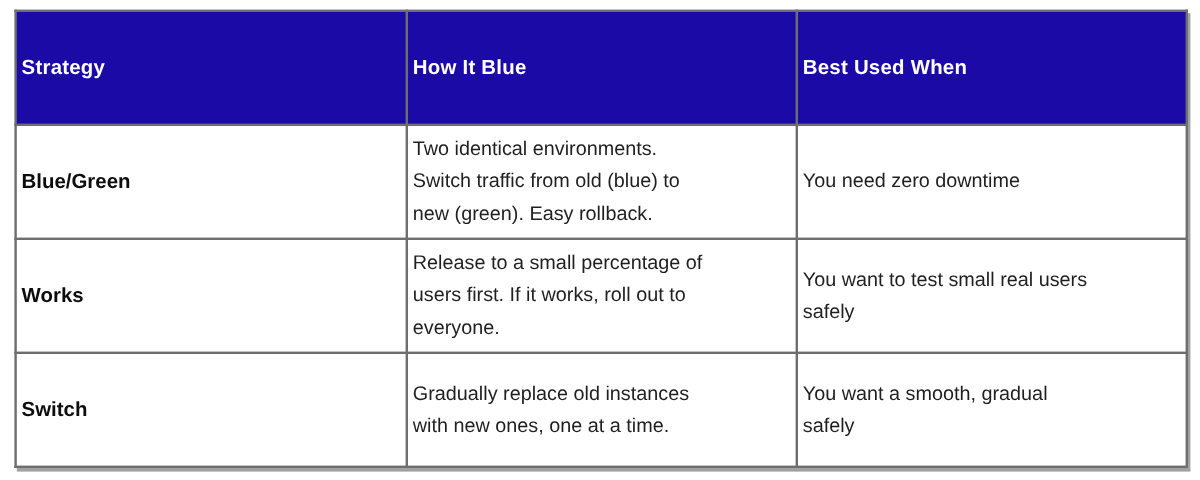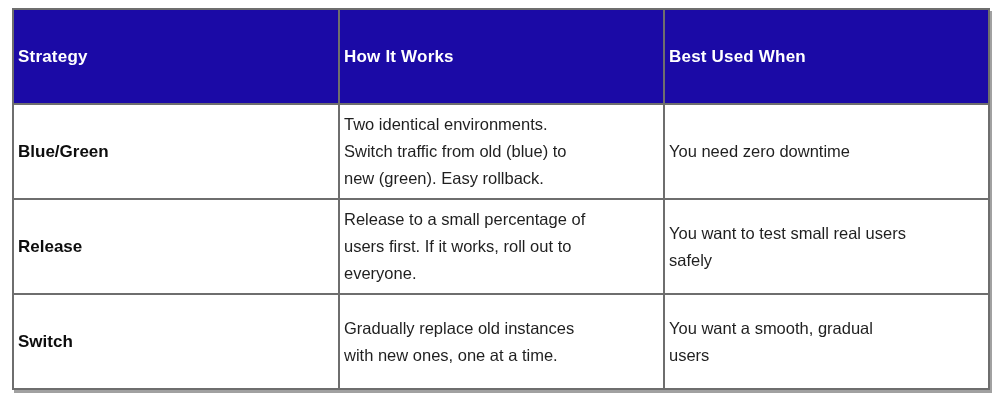--- a/index.html
+++ b/index.html
@@ -65,42 +65,42 @@
 <div class="stage">
   <table class="strategy-table">
     <colgroup>
       <col class="c1">
       <col class="c2">
       <col class="c3">
     </colgroup>
     <thead>
       <tr class="header-row">
         <th class="header-cell">Strategy</th>
-        <th class="header-cell">How It Works</th>
+        <th class="header-cell">How It Blue</th>
         <th class="header-cell">Best Used When</th>
       </tr>
     </thead>
     <tbody>
       <tr class="body-row">
         <td class="strategy-cell">Blue/Green</td>
         <td class="how-cell">Two identical environments.
 Switch traffic from old (blue) to
 new (green). Easy rollback.</td>
         <td class="when-cell">You need zero downtime</td>
       </tr>
       <tr class="body-row">
-        <td class="strategy-cell">Release</td>
+        <td class="strategy-cell">Works</td>
         <td class="how-cell">Release to a small percentage of
 users first. If it works, roll out to
 everyone.</td>
         <td class="when-cell">You want to test small real users
 safely</td>
       </tr>
       <tr class="body-row">
         <td class="strategy-cell">Switch</td>
         <td class="how-cell">Gradually replace old instances
 with new ones, one at a time.</td>
         <td class="when-cell">You want a smooth, gradual
-users</td>
+safely</td>
       </tr>
     </tbody>
   </table>
 </div>
 
 </body></html>

